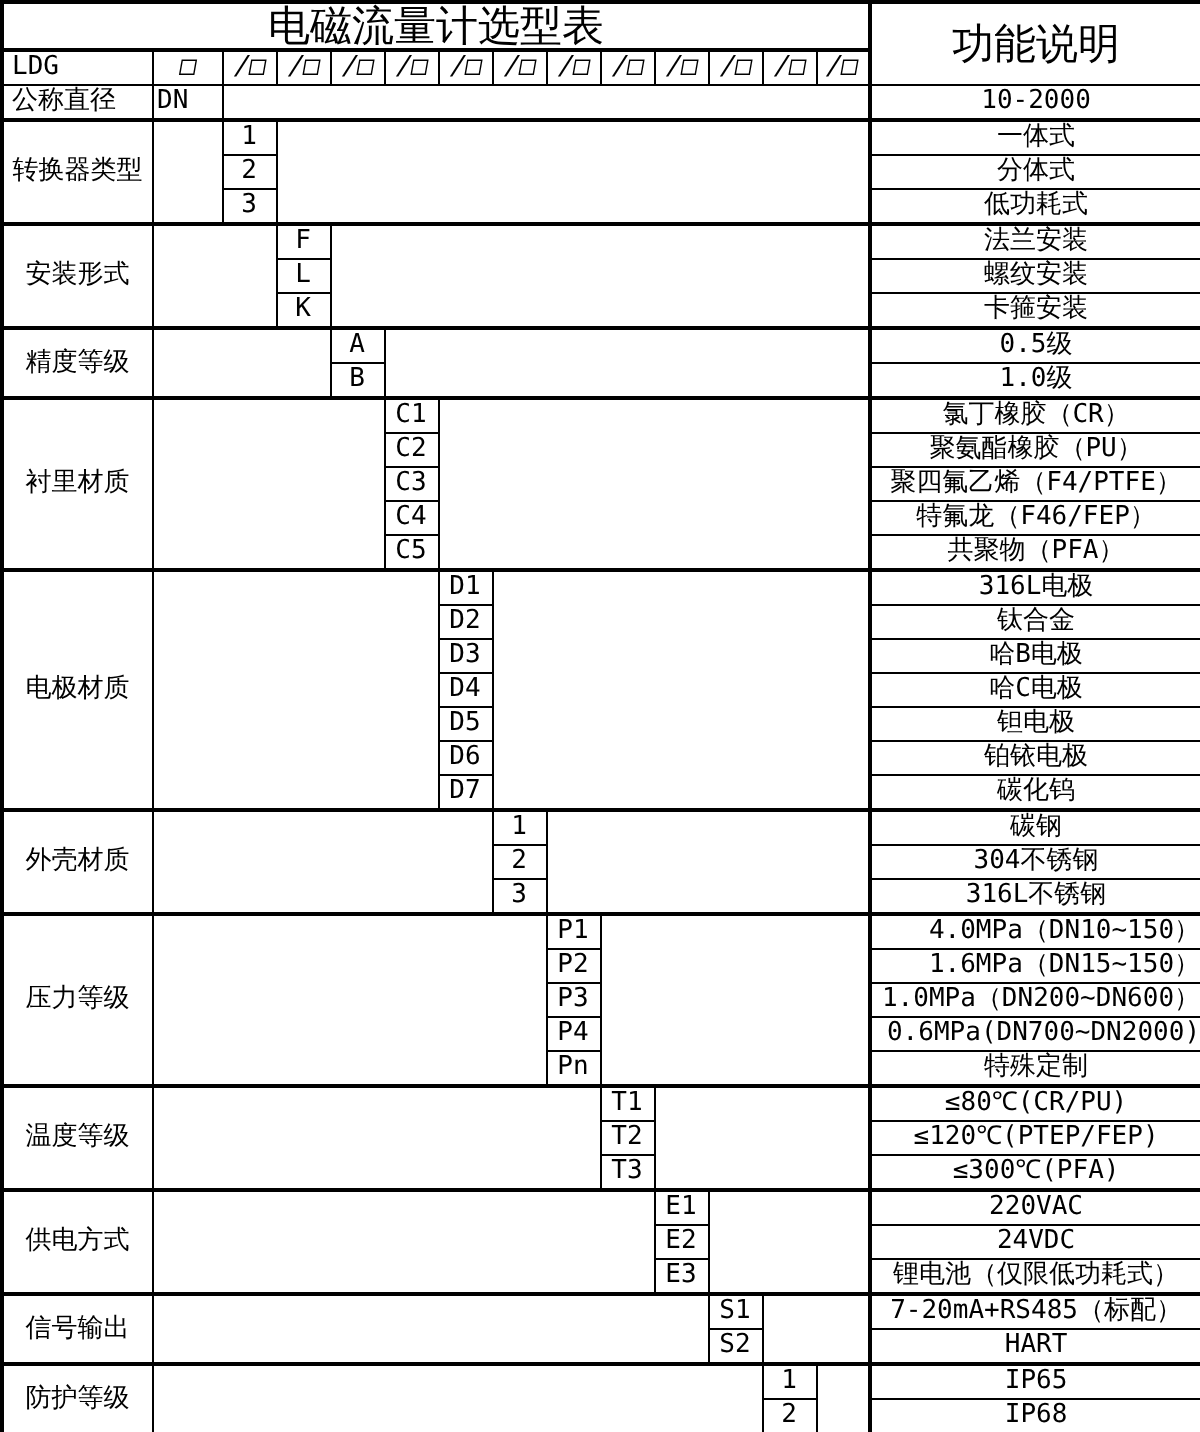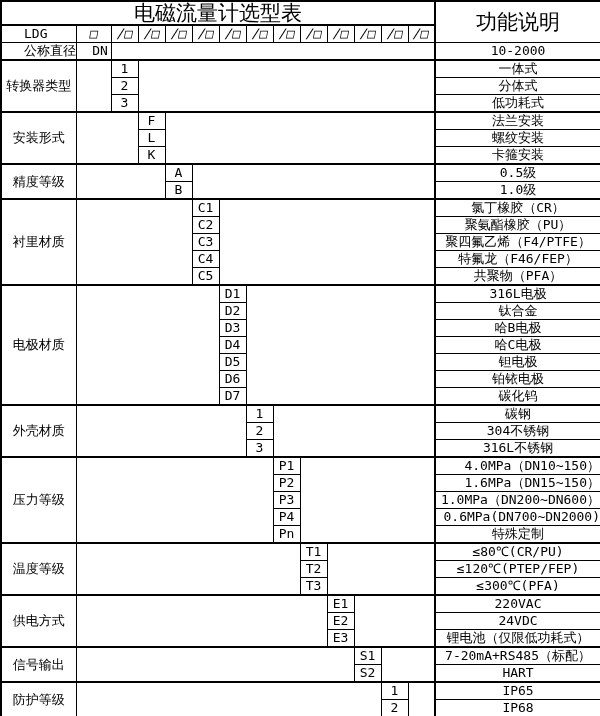--- a/index.html
+++ b/index.html
@@ -23,22 +23,22 @@
     text-align:center;
     vertical-align:middle;
     font-weight:normal;
     white-space:nowrap;
     overflow:hidden;
   }
   tr.sec > td, tr.sec > th{ border-top:2px solid #000; }
   td.fn-col, th.fn-col{ border-left:2px solid #000;margin-top:36px; }
   tr.title-row > th{ height:20px; font-size:21px; }
   td.left{ text-align:right; padding-left:2px; }
-  td.ldg{ text-align:left; padding-left:22px; }
-  td.dn{ text-align:center; padding-left:13px;margin-top:48px; }
+  td.ldg{ text-align:left; padding-left:4px; }
+  td.dn{ text-align:left; padding-left:2px;margin-top:48px; }
   .boxchar{ display:inline-block; transform:skewX(-10deg); font-size:13px; }
 </style>
 </head>
 <body>
 
 <div class="wrap">
 <table>
   <colgroup>
     <col style="width:75px">
         <col style="width:35px">

